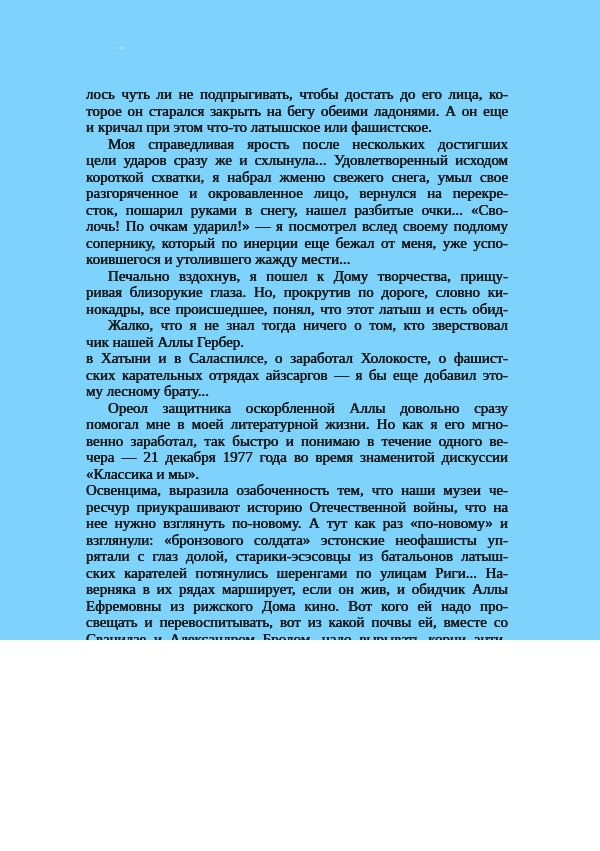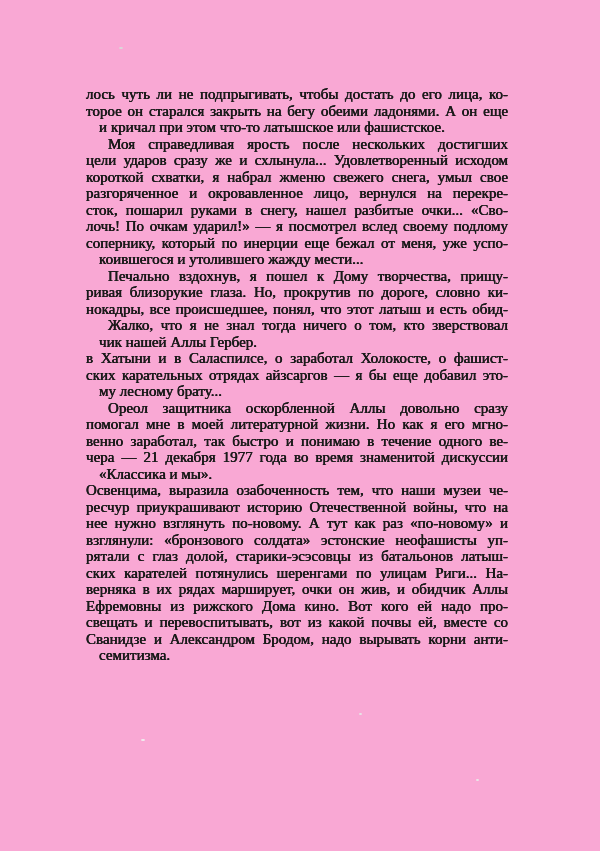--- a/index.html
+++ b/index.html
@@ -3,22 +3,22 @@
 <meta charset="utf-8">
 <style>
   html, body {
     margin: 0;
     padding: 0;
     background: #ffffff;
   }
   .sheet {
     position: relative;
     width: 600px;
-    height: 851px;
-    background: #f9a8d4;
+    height: 640px;
+    background: #7dd3fc;
     overflow: hidden;
   }
   .text-block {
     position: absolute;
     left: 86px;
     top: 86px;
     width: 422px;
     color: #1b1b1b;
     font-family: "Liberation Serif", "DejaVu Serif", serif;
     font-size: 15px;
@@ -31,21 +31,20 @@
     text-align-last: justify;
     white-space: normal;
     height: 16.5px;
     overflow: visible;
   }
   .line.indent {
     text-indent: 22px;
   }
   .line.pend {
     text-align-last: left;
-    margin-left: 13px;
   }
   
   .speck {
     position: absolute;
     border-radius: 50%;
   }
   .speck.s1 { left: 119px; top: 47px;  width: 4px; height: 2px; background: #d9d9d9; }
   .speck.s2 { left: 359px; top: 713px; width: 3px; height: 2px; background: #e6e6e6; }
   .speck.s3 { left: 141px; top: 739px; width: 4px; height: 2px; background: #efefef; }
   .speck.s4 { left: 476px; top: 779px; width: 3px; height: 2px; background: #e9e9e9; }
@@ -78,21 +77,21 @@
     <div class="line">помогал мне в моей литературной жизни. Но как я его мгно-</div>
     <div class="line">венно заработал, так быстро и понимаю в течение одного ве-</div>
     <div class="line">чера — 21 декабря 1977 года во время знаменитой дискуссии</div>
     <div class="line pend">«Классика и мы».</div>
     <div class="line">Освенцима, выразила озабоченность тем, что наши музеи че-</div>
     <div class="line">ресчур приукрашивают историю Отечественной войны, что на</div>
     <div class="line">нее нужно взглянуть по-новому. А тут как раз «по-новому» и</div>
     <div class="line">взглянули: «бронзового солдата» эстонские неофашисты уп-</div>
     <div class="line">рятали с глаз долой, старики-эсэсовцы из батальонов латыш-</div>
     <div class="line">ских карателей потянулись шеренгами по улицам Риги... На-</div>
-    <div class="line">верняка в их рядах марширует, очки он жив, и обидчик Аллы</div>
+    <div class="line">верняка в их рядах марширует, если он жив, и обидчик Аллы</div>
     <div class="line">Ефремовны из рижского Дома кино. Вот кого ей надо про-</div>
     <div class="line">свещать и перевоспитывать, вот из какой почвы ей, вместе со</div>
     <div class="line">Сванидзе и Александром Бродом, надо вырывать корни анти-</div>
     <div class="line pend">семитизма.</div>
   </div>
 
   <div class="speck s1"></div>
   <div class="speck s2"></div>
   <div class="speck s3"></div>
   <div class="speck s4"></div>

